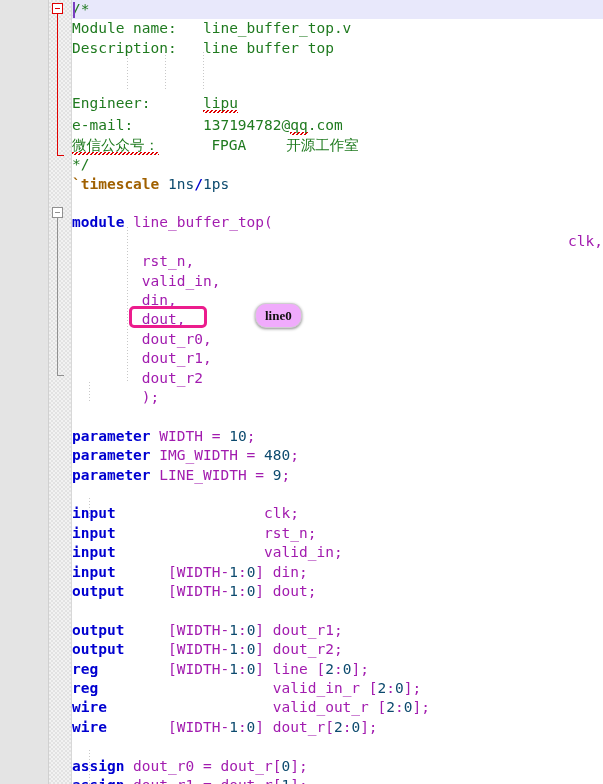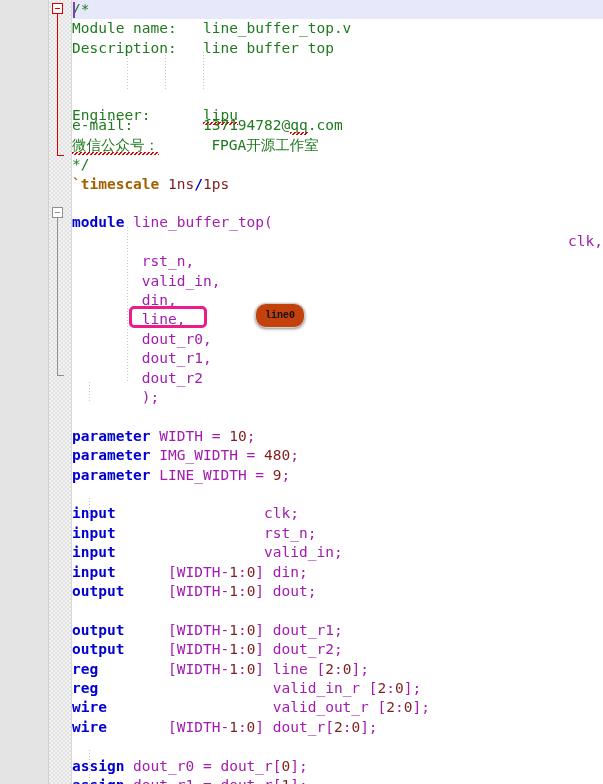--- a/index.html
+++ b/index.html
@@ -89,21 +89,21 @@
     left: 72px;
     right: 0;
     height: 19px;
     background: #e8e8fb;
     z-index: 0;
   }
 
   
   .cmt  { color: #1f7a1f; }
   .kw   { color: #0000d0; font-weight: bold; }
-  .num  { color: #7f1d1d; }
+  .num  { color: #0c4a6e; }
   .dir  { color: #a06000; font-weight: bold; }
   .op   { color: #0000d0; font-weight: bold; }
   .pl   { color: #a21caf; }
 
   
   .sq {
     background-image: repeating-linear-gradient(
         -45deg, #e00000 0 1.6px, transparent 1.6px 3.2px);
     background-size: 4px 3px;
     background-repeat: repeat-x;
@@ -168,26 +168,26 @@
     border: 3px solid #ec1c8d;
     border-radius: 5px;
     box-sizing: border-box;
     z-index: 7;
     pointer-events: none;
   }
 
   
   .bubble {
     position: absolute;
-    background: #c2410c;
+    background: #f0abfc;
     border: 1px solid #cfcfcf;
     border-radius: 11px;
     color: #111111;
-    font-family: Liberation Mono, monospace;
-    font-size: 10px;
+    font-family: Liberation Serif, serif;
+    font-size: 13px;
     font-weight: bold;
     line-height: 19px;
     padding: 2px 9px 2px 9px;
     box-shadow: 0 1px 3px rgba(0,0,0,0.45), 0 0 0 2px rgba(255,255,255,0.9);
     z-index: 8;
     white-space: nowrap;
   }
 </style>
 </head>
 <body>
@@ -266,43 +266,43 @@
 
     <div class="line" style="top:0px;"><span class="cmt">/*</span></div>
 
     <div class="line" style="top:19.4px;"><span class="cmt">Module name:   line_buffer_top.v</span></div>
 
     <div class="line" style="top:38.8px;"><span class="cmt">Description:   line buffer top</span></div>
 
     <div class="line" style="top:58.2px;"></div>
 
 
-    <div class="line" style="top:106px;"><span class="cmt">Engineer:      </span><span class="cmt sq">lipu</span></div>
+    <div class="line" style="top:94px;"><span class="cmt">Engineer:      </span><span class="cmt sq">lipu</span></div>
 
     <div class="line" style="top:116.4px;"><span class="cmt">e-mail:        137194782@</span><span class="cmt sq">qq</span><span class="cmt">.com</span></div>
 
-    <div class="line" style="top:135.8px;"><span class="cmt sq" style="font-family:'DejaVu Sans',sans-serif;">微信公众号：</span><span class="cmt">&nbsp;&nbsp;&nbsp;&nbsp;&nbsp; FPGA</span><span class="cmt" style="font-family:'DejaVu Sans',sans-serif;">开源工作室</span></div>
+    <div class="line" style="top:135.8px;"><span class="cmt sq" style="font-family:'DejaVu Sans',sans-serif;">微信公众号：</span><span class="cmt">&nbsp;&nbsp;&nbsp;&nbsp;&nbsp; FPGA</span><span class="cmt" style="font-family:'DejaVu Sans',sans-serif;margin-left:40px;">开源工作室</span></div>
 
     <div class="line" style="top:155.2px;"><span class="cmt">*/</span></div>
 
     <div class="line" style="top:174.6px;"><span class="dir">`timescale </span><span class="num">1ns</span><span class="op">/</span><span class="num">1ps</span></div>
 
     <div class="line" style="top:194px;"></div>
 
     <div class="line" style="top:213.4px;"><span class="kw">module</span><span class="pl"> line_buffer_top(</span></div>
 
     <div class="line" style="top:232px;text-align:right;"><span class="pl">        clk,</span></div>
 
     <div class="line" style="top:252.2px;"><span class="pl">        rst_n,</span></div>
 
     <div class="line" style="top:271.6px;"><span class="pl">        valid_in,</span></div>
 
     <div class="line" style="top:291px;"><span class="pl">        din,</span></div>
 
-    <div class="line" style="top:310.4px;"><span class="pl">        line,</span></div>
+    <div class="line" style="top:310.4px;"><span class="pl">        dout,</span></div>
 
     <div class="line" style="top:329.8px;"><span class="pl">        dout_r0,</span></div>
 
     <div class="line" style="top:349.2px;"><span class="pl">        dout_r1,</span></div>
 
     <div class="line" style="top:368.6px;"><span class="pl">        dout_r2</span></div>
 
     <div class="line" style="top:388px;"><span class="pl">        );</span></div>
 
     <div class="line" style="top:407.4px;"></div>

